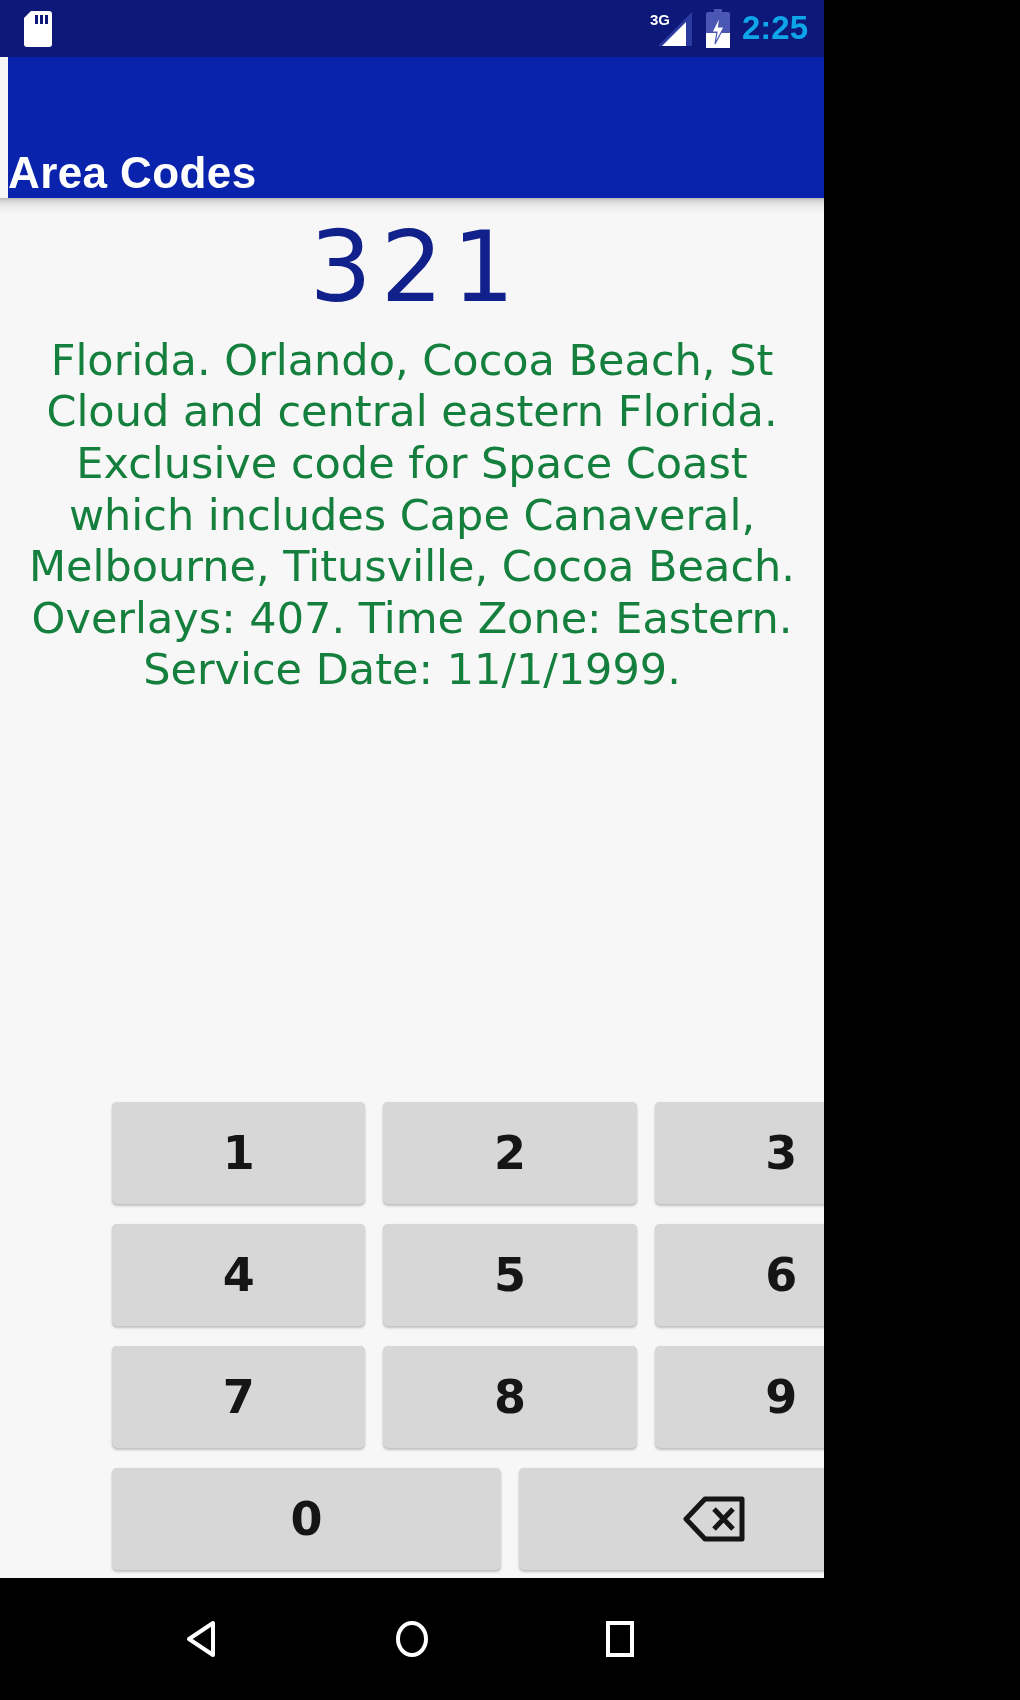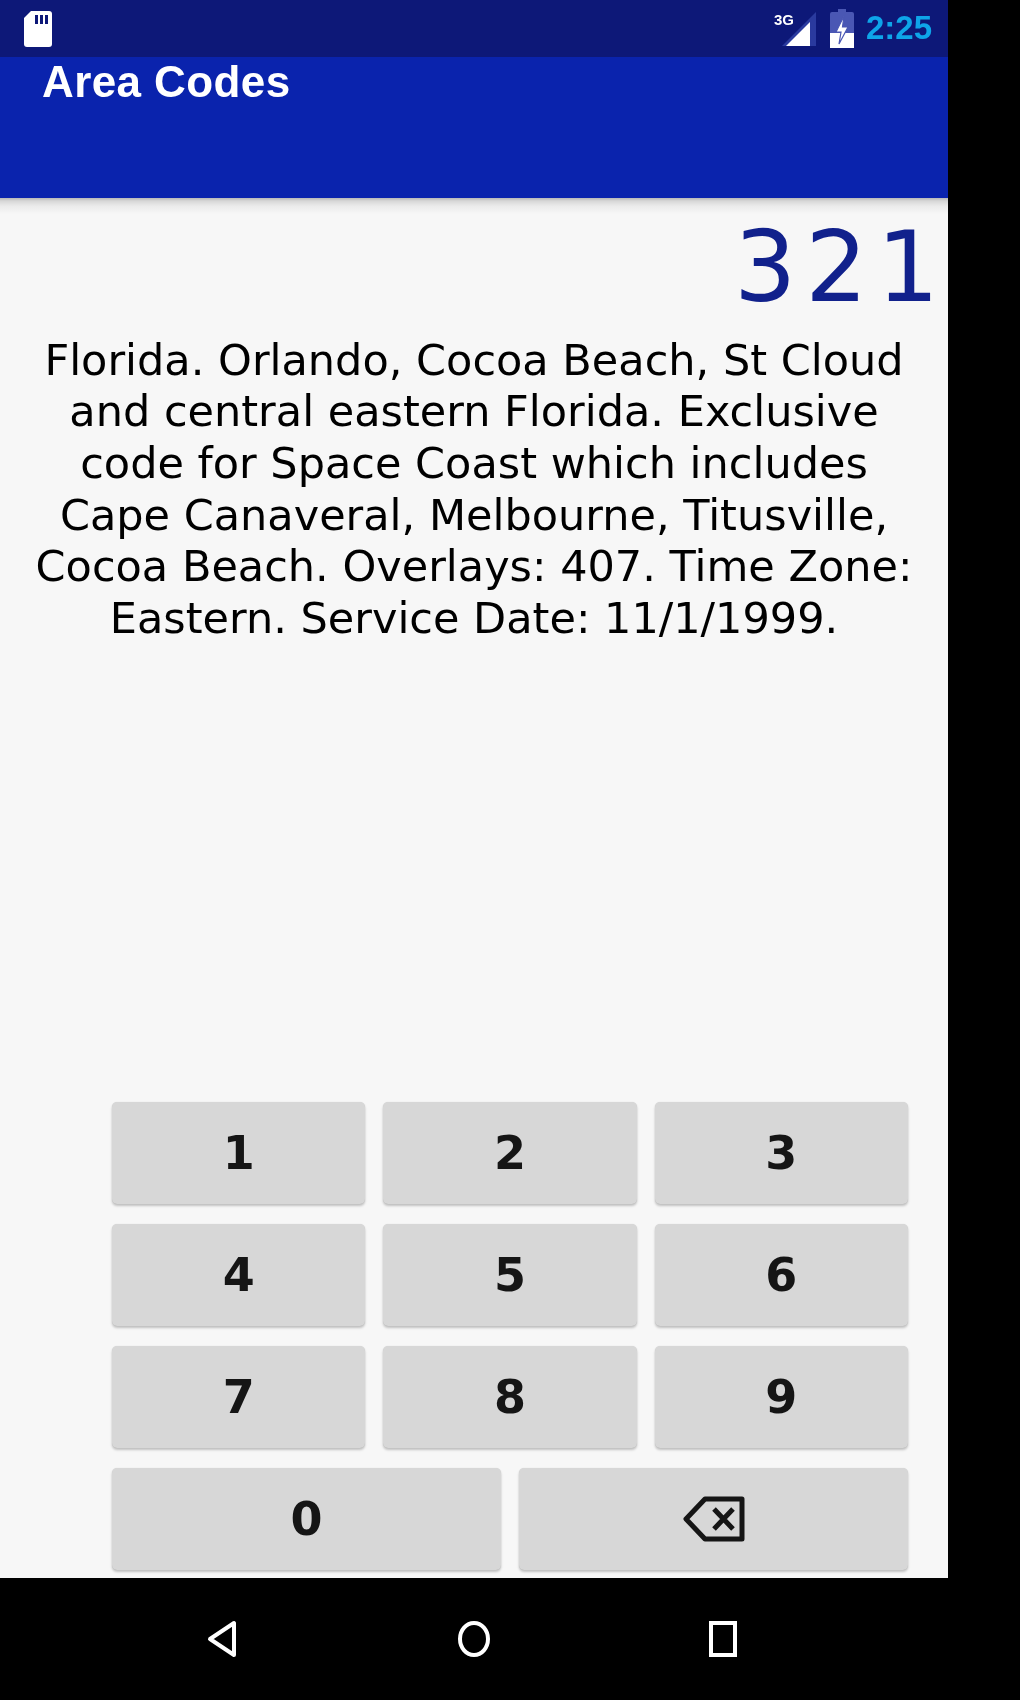--- a/index.html
+++ b/index.html
@@ -7,21 +7,21 @@
   html, body {
     width: 1020px;
     height: 1700px;
     background: #000;
     font-family: "Liberation Sans", sans-serif;
     overflow: hidden;
   }
 
   #screen {
     position: relative;
-    width: 948px;
+    width: 824px;
     height: 1700px;
     background: #f7f7f7;
     display: flex;
     flex-direction: column;
   }
 
   
   #status-bar {
     position: relative;
     height: 57px;
@@ -54,23 +54,23 @@
     padding-bottom: 2px;
   }
 
   
   #app-bar {
     position: relative;
     height: 141px;
     flex: 0 0 141px;
     background: #0a23ad;
     display: flex;
-    align-items: flex-start;
-    padding-left: 42px;
+    align-items: flex-end;
     z-index: 4;
+    margin-left: 8px;
   }
 
   #app-bar-title {
     color: #ffffff;
     font-size: 44px;
     font-weight: bold;
     letter-spacing: 0.4px;
   }
 
   #app-bar-shadow {
@@ -89,40 +89,39 @@
   }
 
   
   #content {
     flex: 1 1 auto;
     position: relative;
     background: #f7f7f7;
     display: flex;
     flex-direction: column;
     overflow: hidden;
-    align-items: flex-end;
   }
 
   #area-code-display {
     margin-top: 18px;
     text-align: center;
     color: #11218c;
     font-size: 98px;
     font-weight: normal;
     letter-spacing: 9px;
     line-height: 1.05;
     font-family: "DejaVu Sans", sans-serif;
     padding-left: 9px;
   }
 
   #area-code-description {
     margin-top: 16px;
     padding: 0 28px;
     text-align: center;
-    color: #000000;
+    color: #15803d;
     font-size: 43px;
     line-height: 1.2;
     font-family: "DejaVu Sans", sans-serif;
   }
 
   
   #keypad {
     position: absolute;
     left: 0;
     bottom: 8px;

